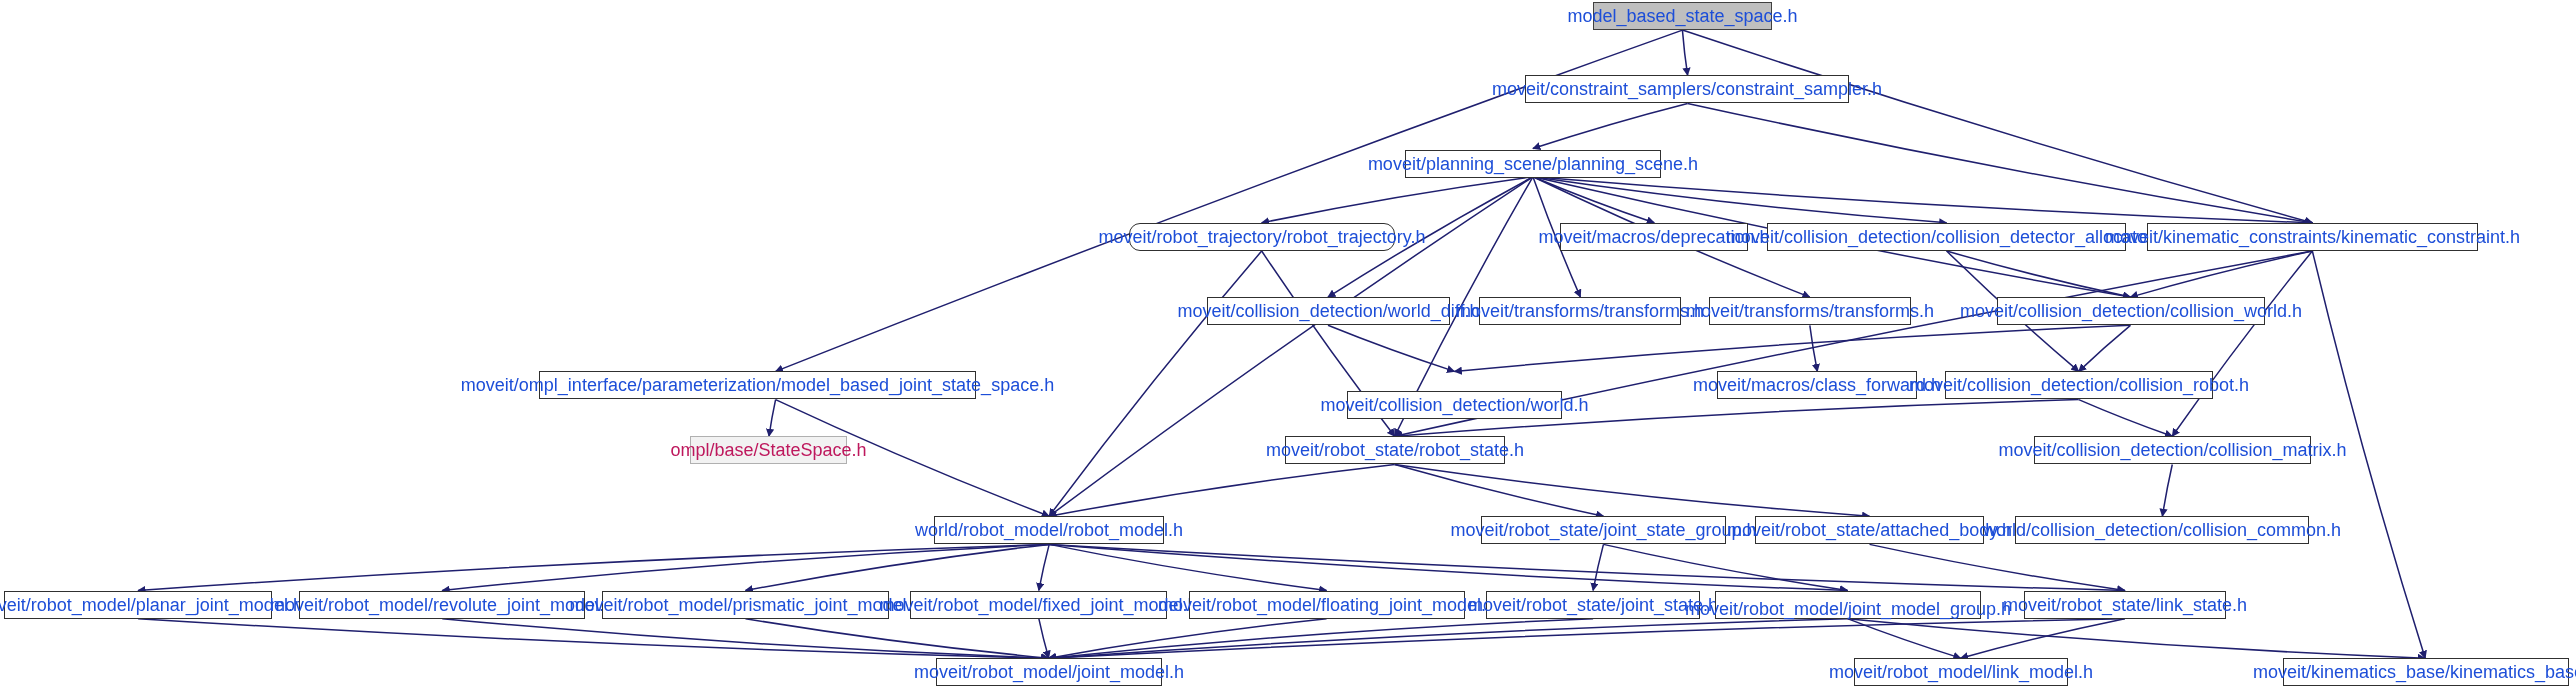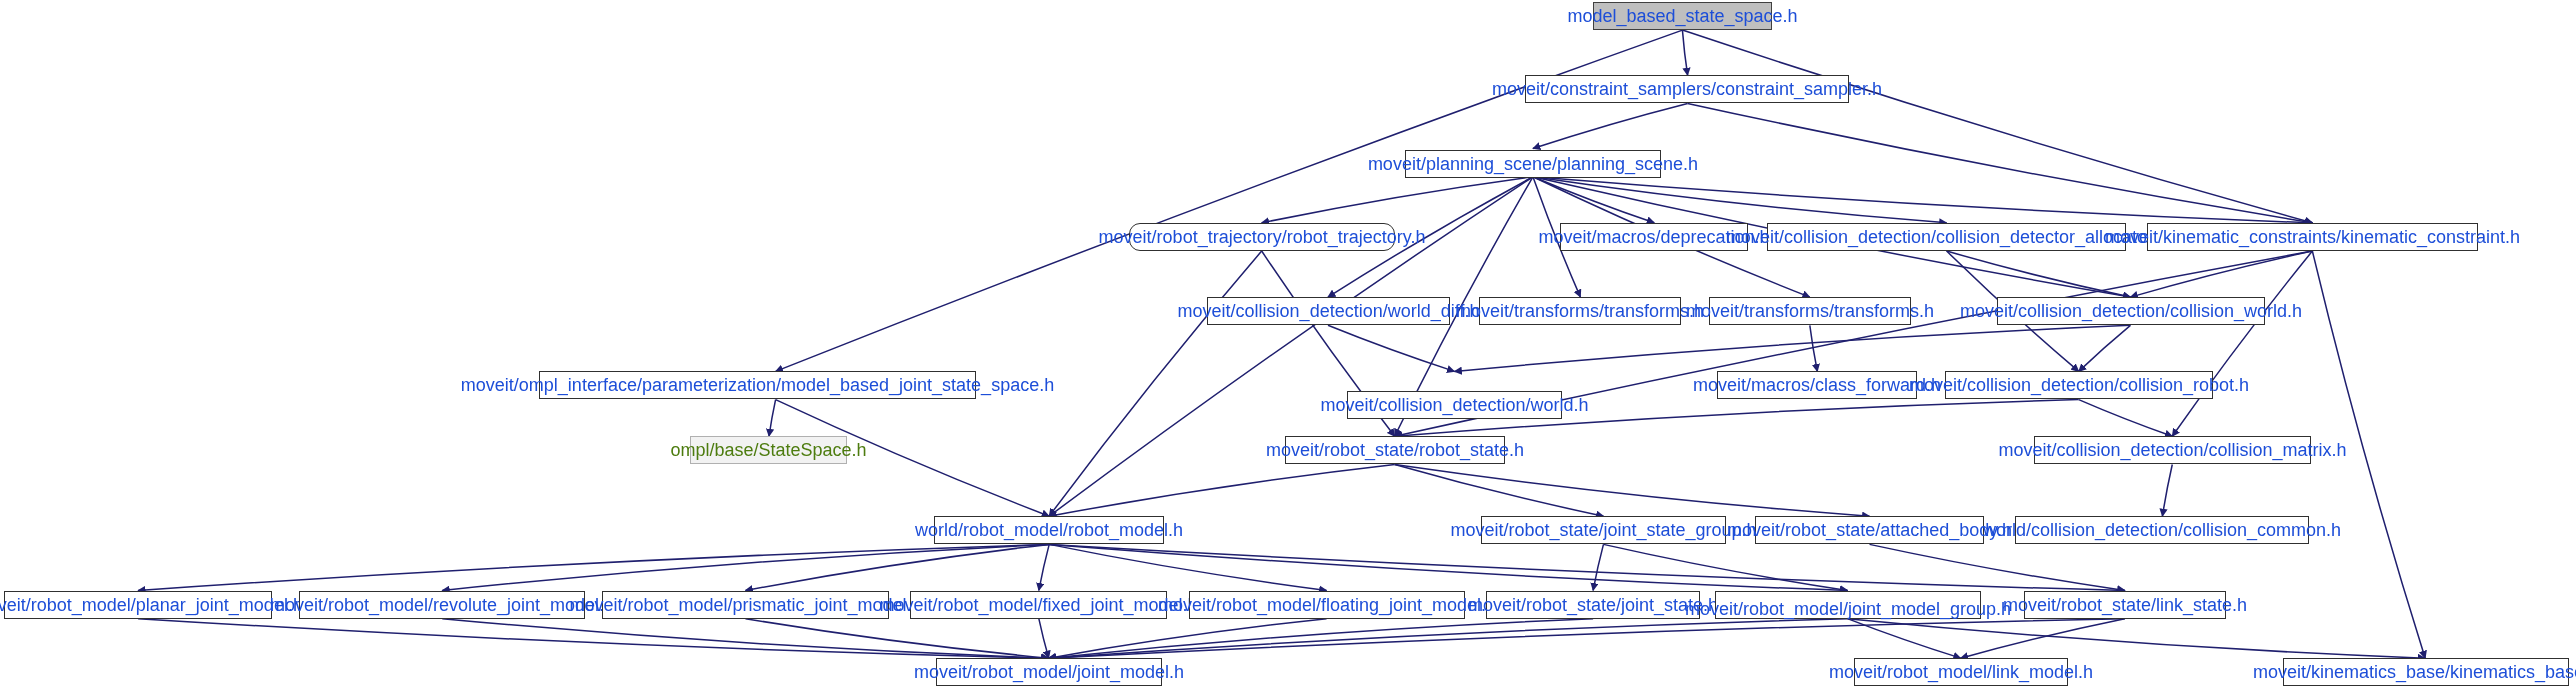--- a/index.html
+++ b/index.html
@@ -3,21 +3,21 @@
 <meta charset="utf-8">
 <style>
   html,body{margin:0;padding:0;background:#ffffff;}
   body{font-family:"Liberation Sans","DejaVu Sans",sans-serif;}
   #graph{position:relative;width:2576px;height:692px;background:#ffffff;overflow:hidden;}
   #edges{position:absolute;left:0;top:0;width:2576px;height:692px;pointer-events:none;}
   .node{position:absolute;box-sizing:border-box;background:#ffffff;border:1.4px solid #404040;
         display:flex;align-items:center;justify-content:center;white-space:nowrap;
         font-size:18px;color:#1d4ed8;letter-spacing:0px;line-height:1;}
   .node.root{background:#bfbfbf;border-color:#404040;}
-  .node.ext{background:#f2f2f2;border-color:#b0b0b0;color:#4d7c0f;}
+  .node.ext{background:#f2f2f2;border-color:#b0b0b0;color:#be185d;}
   .node.thin{border-width:1.1px;border-color:#303030;}
 </style>
 </head>
 <body>
 
 <div id="graph">
   <svg id="edges" viewBox="0 0 2739 736">
       <defs>
         <marker id="arrow" viewBox="0 0 10 10" refX="9" refY="5" markerWidth="5.5" markerHeight="5.5" orient="auto-start-reverse">
           <path d="M 0 0 L 10 5 L 0 10 z" fill="#1f1f6e"></path>

